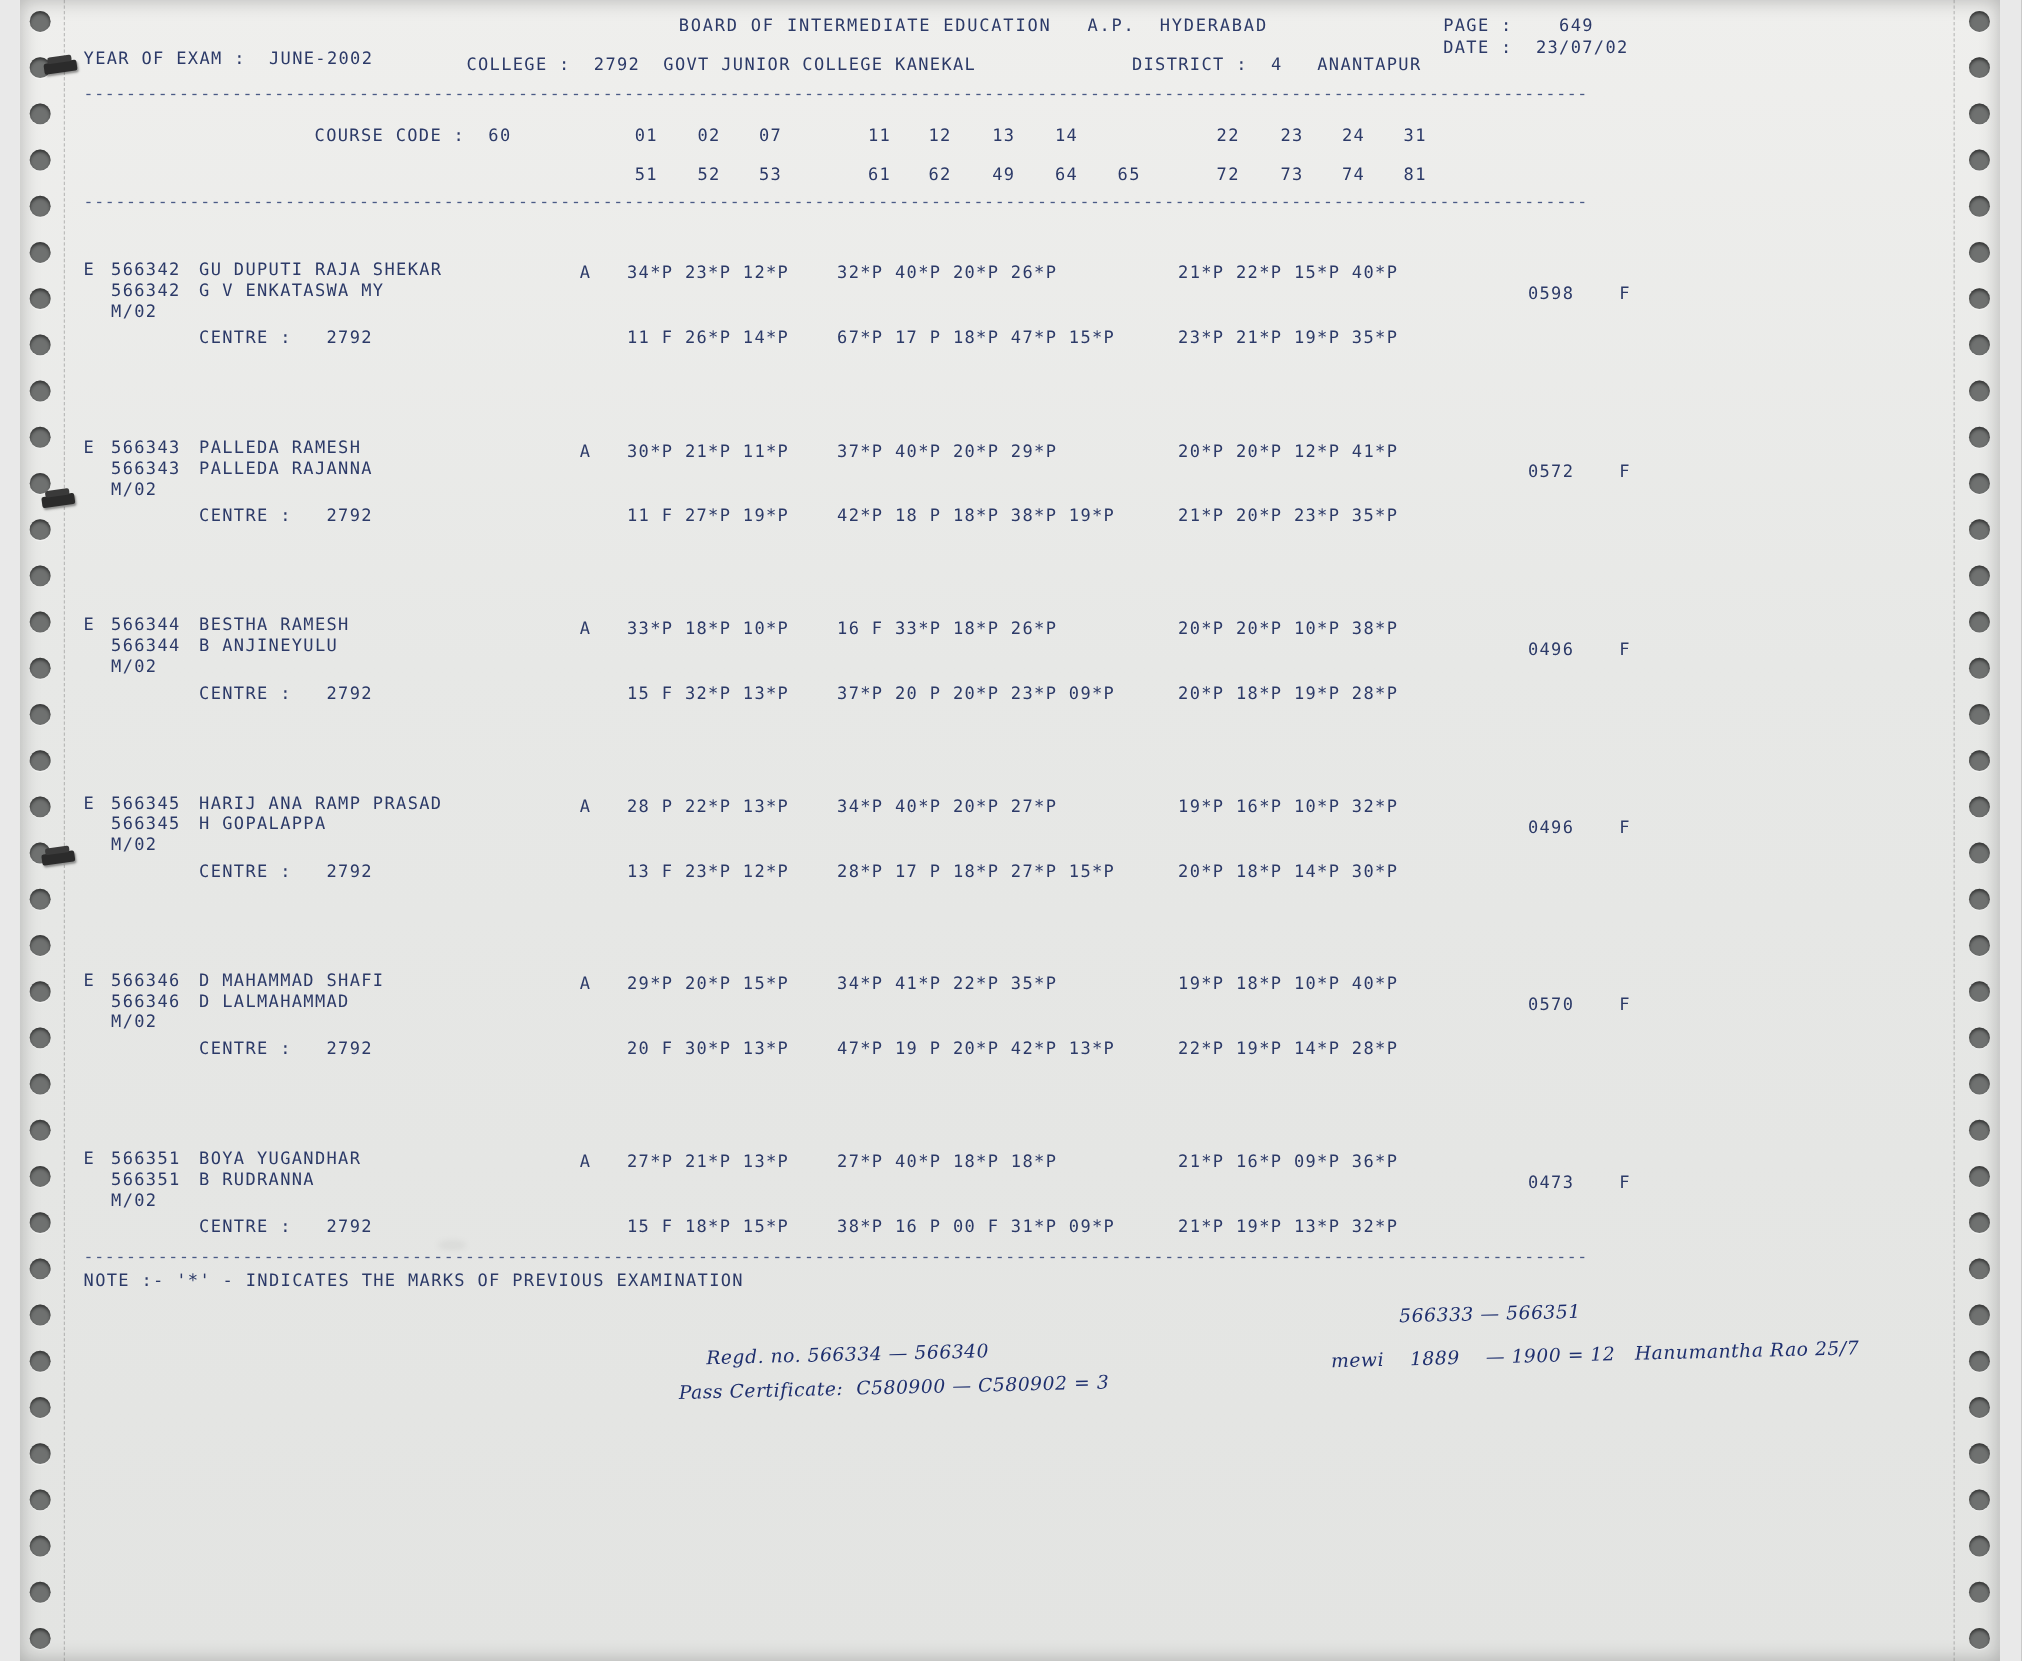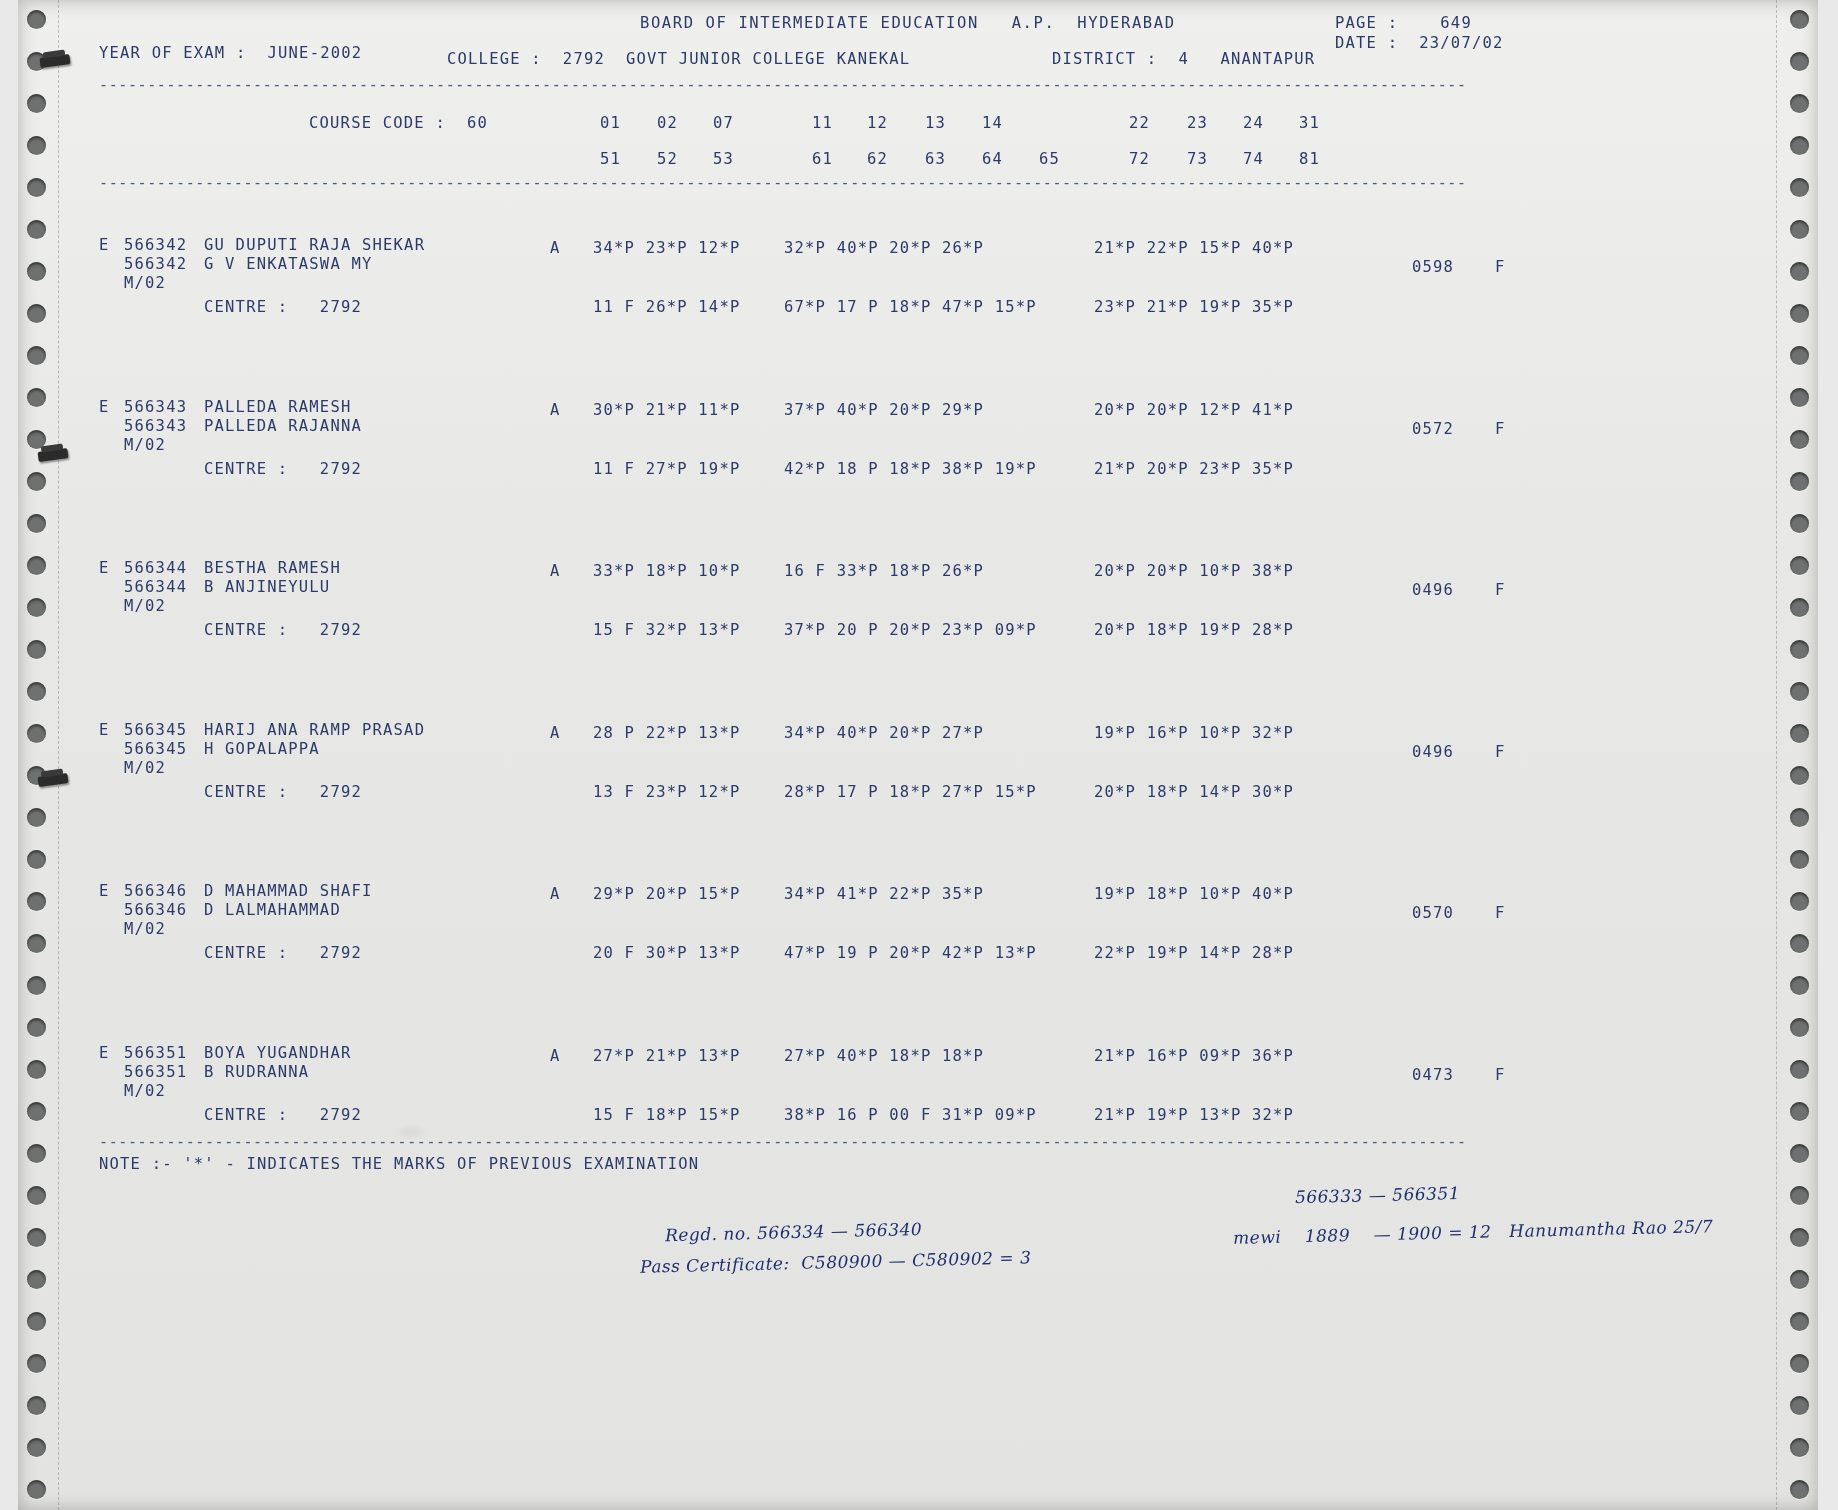--- a/index.html
+++ b/index.html
@@ -52,21 +52,21 @@
     top: 0;
     width: 1px;
     height: 1510px;
     border-left: 1px dashed rgba(120,120,120,0.45);
   }
   .perf.left { left: 40px; }
   .perf.right { right: 40px; }
 
   .content {
     position: absolute;
-    left: 59px;
+    left: 36px;
     top: 0;
     width: 1716px;
     height: 1238px;
     color: #2c3a68;
     font-size: 15.5px;
     letter-spacing: 1.2px;
   }
   .mono { font-family: "DejaVu Sans Mono", monospace; white-space: pre; }
 
   .abs { position: absolute; white-space: pre; }
@@ -232,21 +232,21 @@
       <div class="abs" style="left:1052px; top:114px;">22</div>
       <div class="abs" style="left:1110px; top:114px;">23</div>
       <div class="abs" style="left:1166px; top:114px;">24</div>
       <div class="abs" style="left:1222px; top:114px;">31</div>
 
       <div class="abs" style="left:523px; top:150px;">51</div>
       <div class="abs" style="left:580px; top:150px;">52</div>
       <div class="abs" style="left:636px; top:150px;">53</div>
       <div class="abs" style="left:735px; top:150px;">61</div>
       <div class="abs" style="left:790px; top:150px;">62</div>
-      <div class="abs" style="left:848px; top:150px;">63</div>
+      <div class="abs" style="left:848px; top:150px;">49</div>
       <div class="abs" style="left:905px; top:150px;">64</div>
       <div class="abs" style="left:962px; top:150px;">65</div>
       <div class="abs" style="left:1052px; top:150px;">72</div>
       <div class="abs" style="left:1110px; top:150px;">73</div>
       <div class="abs" style="left:1166px; top:150px;">74</div>
       <div class="abs" style="left:1222px; top:150px;">81</div>
 
       <div class="rule" style="left:22px; top:174px; width:1400px;">----------------------------------------------------------------------------------------------------------------------------------------------</div>
 
       

